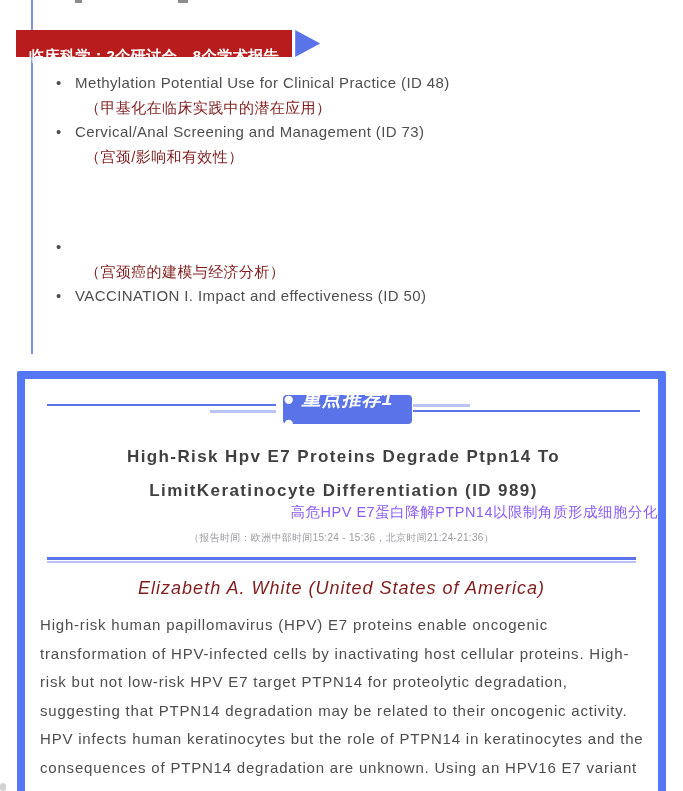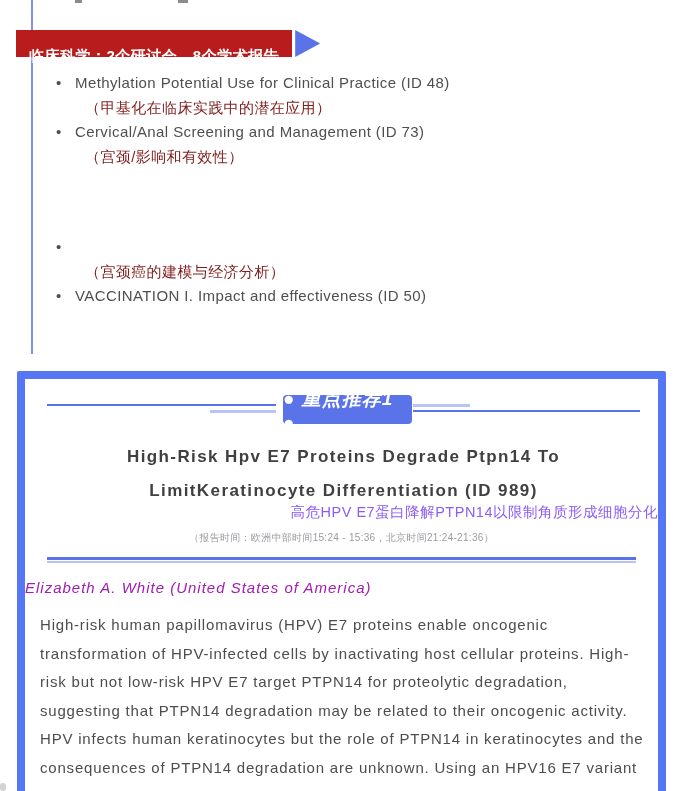--- a/index.html
+++ b/index.html
@@ -65,22 +65,22 @@
   }
   .card-time{
     position:absolute;left:0;top:148px;width:100%;text-align:center;
     font-size:10px;color:#9b9ca1;line-height:22px;letter-spacing:0.3px;
   }
   .divider{position:absolute;left:22px;top:178px;width:589px;}
   .divider .d1{height:3px;background:#5b73e8;}
   .divider .d2{height:2px;background:#b9c3f5;margin-top:1px;}
 
   .speaker{
-    position:absolute;left:0;top:198px;width:100%;
-    font-size:15px;font-style:italic;color:#a21caf;line-height:22px;letter-spacing:1px;
+    position:absolute;left:0;top:198px;width:100%;text-align:center;
+    font-size:18px;font-style:italic;color:#7f1d1d;line-height:22px;letter-spacing:1px;
   }
   .abstract{
     position:absolute;left:15px;top:232px;width:606px;
     font-size:15px;color:#4d4d4d;line-height:28.6px;letter-spacing:0.8px;text-align:left;
   }
 
   
   .edge-mark{position:absolute;left:0;top:783px;width:6px;height:8px;background:#d2d2d2;border-radius:3px;}
 </style>
 </head>

